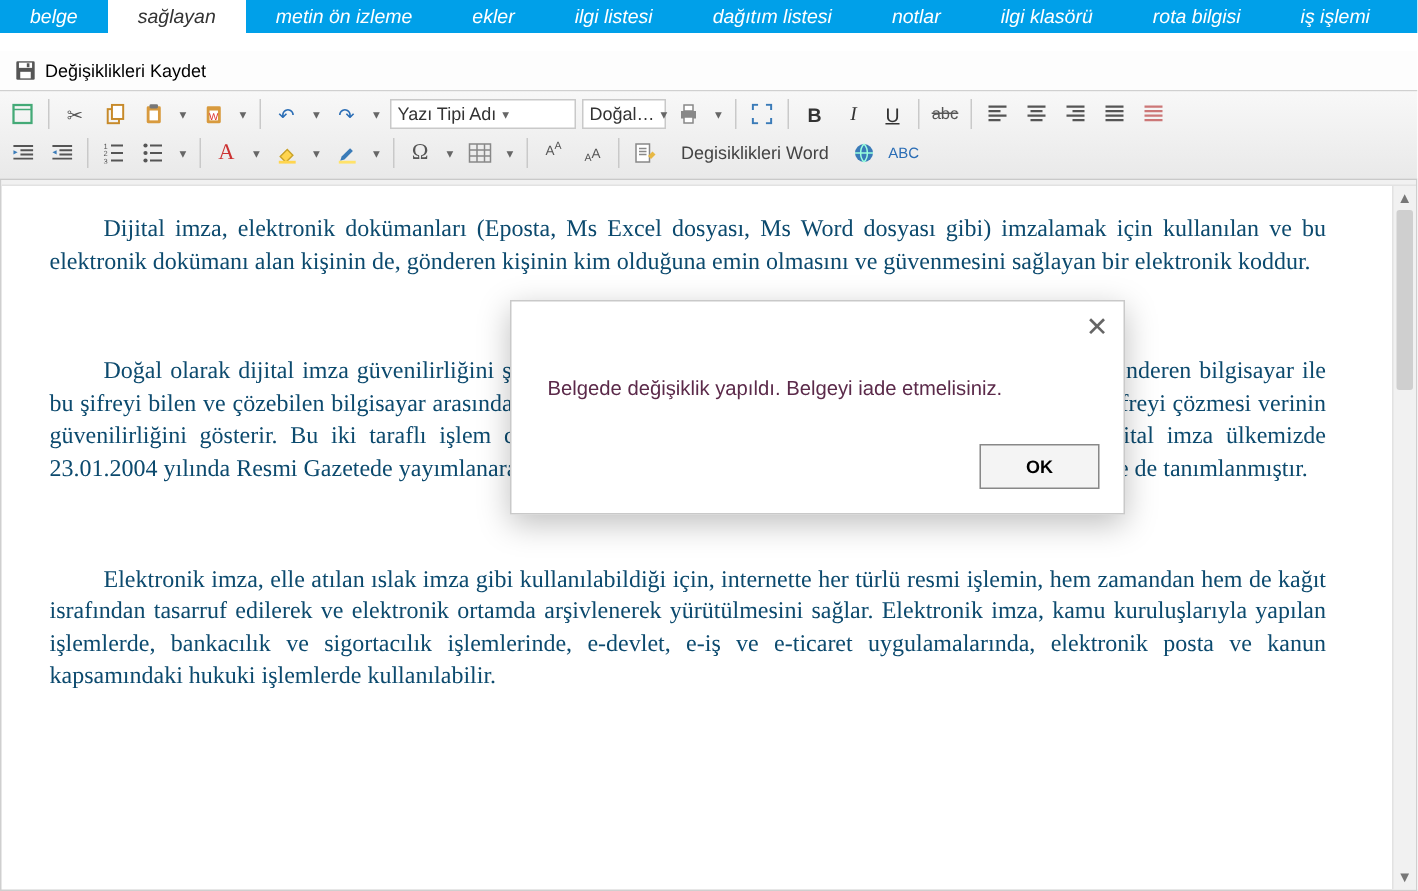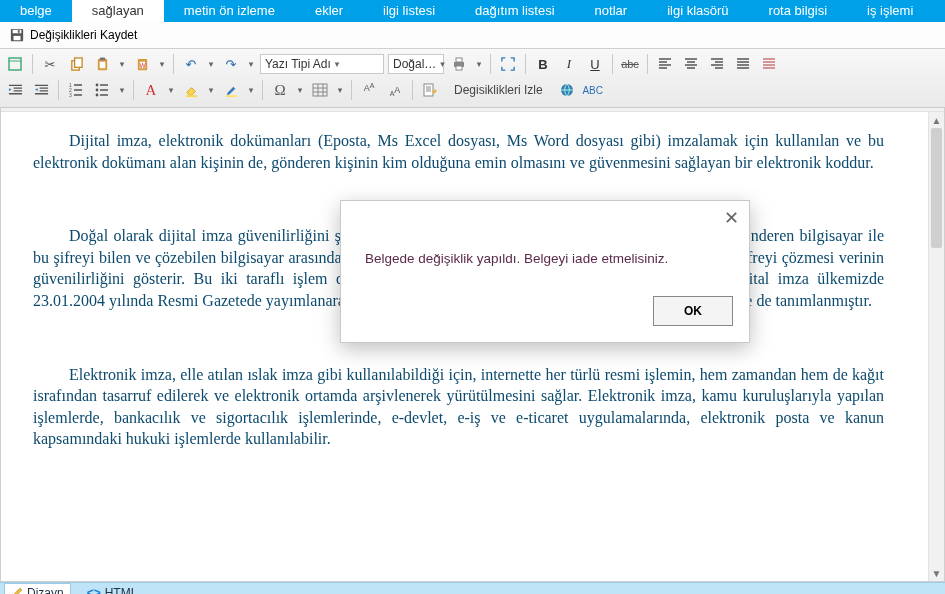--- a/index.html
+++ b/index.html
@@ -14,39 +14,41 @@
     position: relative;
   }
 
   
   .top-tabs {
     display: flex;
     align-items: stretch;
     background: #00a0e9;
     height: 22px;
     color: #fff;
+    font-style: italic;
   }
   .top-tabs .tab {
     padding: 3px 20px 0 20px;
     font-size: 13px;
     cursor: pointer;
   }
   .top-tabs .tab.active {
     background: #fff;
     color: #333;
   }
 
   
   .save-bar {
     display: flex;
     align-items: center;
     height: 22px;
     padding: 13px 4px;
     border-bottom: 1px solid #d0d0d0;
     background: #fdfdfd;
+    margin-top: 12px;
   }
   .save-btn {
     display: inline-flex;
     align-items: center;
     gap: 6px;
     padding: 2px 6px;
     cursor: pointer;
   }
   .save-btn .ico { width: 14px; height: 14px; }
 
@@ -389,21 +391,21 @@
       </span>
     <span class="tb-sep"></span>
     <span class="tb-btn">
       <svg width="16" height="16" viewBox="0 0 16 16">
           <rect x="2" y="2" width="9" height="12" fill="#fff" stroke="#888"></rect>
           <path d="M4 5h5M4 7h5M4 9h5" stroke="#888"></path>
           <path d="M10 10l3-3 2 2-3 3z" fill="#e7b844"></path>
         </svg>
     </span>
     <div class="tb-label-btn">
-      <span>Degisiklikleri Izle</span>
+      <span>Degisiklikleri Word</span>
     </div>
     <span class="tb-btn">
       <svg width="16" height="16" viewBox="0 0 16 16">
           <circle cx="8" cy="8" r="6" fill="#3a7bb8"></circle>
           <path d="M2 8h12M8 2c3 3 3 9 0 12M8 2c-3 3-3 9 0 12" stroke="#9fd" fill="none" stroke-width="1"></path>
         </svg>
     </span>
     <span class="tb-btn">
         <span style="font-size:10px;color:#2a6db5">ABC</span>
       </span>

